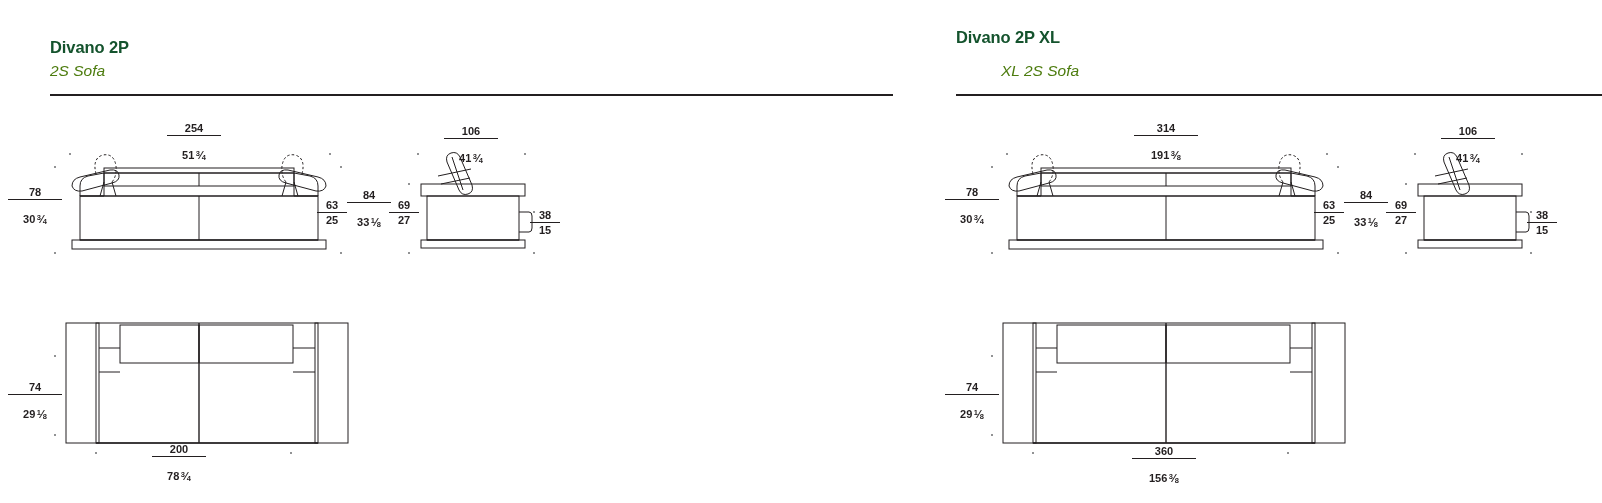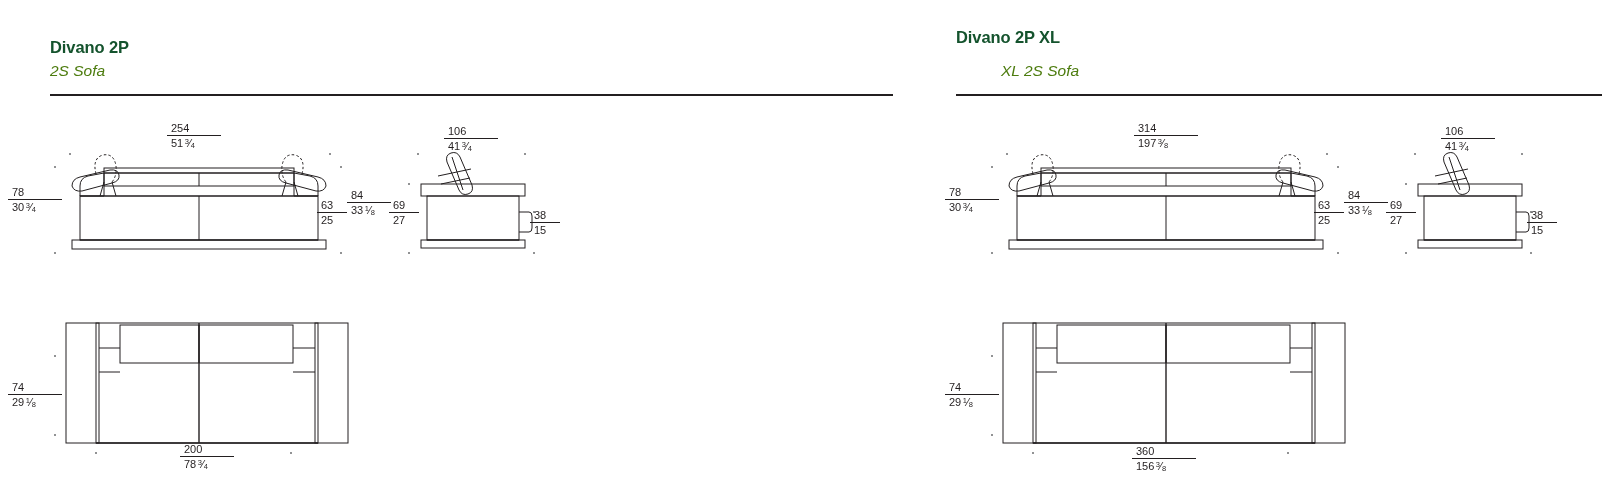--- a/index.html
+++ b/index.html
@@ -34,28 +34,30 @@
     position:absolute;
     height:2px;
     background:#231f20;
   }
 
   
   .dim{
     position:absolute;
     font-size:11px;
     line-height:1.12;
+    text-align:center;
     white-space:nowrap;
     color:#231f20;
+    font-weight:bold;
   }
   .dim .cm{display:block;padding:0 4px 1px 4px;}
   .dim .in{display:block;padding:1px 4px 0 4px;border-top:1px solid #231f20;}
   .dim sup{font-size:7.5px;vertical-align:0.42em;line-height:0;}
   .dim sub{font-size:7.5px;vertical-align:-0.12em;line-height:0;}
-  .frac{display:inline-block;margin-left:1.5px;}
+  .frac{display:inline-block;margin-left:1.5px;margin-top:12px;}
 
   
   .dwg{position:absolute;}
   .dwg svg{display:block;overflow:visible;}
   .dot{
     position:absolute;width:2px;height:2px;border-radius:50%;
     background:#6d6e71;
   }
 </style>
 </head>
@@ -199,21 +201,21 @@
   <div class="dot" style="left:54px;top:355px;"></div>
   <div class="dot" style="left:54px;top:434px;"></div>
   <div class="dot" style="left:95px;top:452px;"></div>
   <div class="dot" style="left:290px;top:452px;"></div>
 
   <div class="dim" style="left:8px;top:381px;width:54px;">
     <span class="cm">74</span>
     <span class="in"><span>29</span><span class="frac"><sup>1</sup>⁄<sub>8</sub></span></span>
   </div>
 
-  <div class="dim" style="left:180px;top:443px;width:54px;">
+  <div class="dim" style="left:152px;top:443px;width:54px;">
     <span class="cm">200</span>
     <span class="in"><span>78</span><span class="frac"><sup>3</sup>⁄<sub>4</sub></span></span>
   </div>
 </div>
 
 <div class="panel panel-right">
 
   <div class="title" style="left:155px;top:28px;">Divano 2P XL</div>
   <div class="subtitle" style="left:155px;top:62px;margin-left:45px;">XL 2S Sofa</div>
   <div class="rule" style="left:155px;top:94px;width:646px;"></div>
@@ -245,21 +247,21 @@
 
   <div class="dot" style="left:205px;top:153px;"></div>
   <div class="dot" style="left:525px;top:153px;"></div>
   <div class="dot" style="left:190px;top:166px;"></div>
   <div class="dot" style="left:190px;top:252px;"></div>
   <div class="dot" style="left:536px;top:166px;"></div>
   <div class="dot" style="left:536px;top:252px;"></div>
 
   <div class="dim" style="left:333px;top:122px;width:64px;">
     <span class="cm">314</span>
-    <span class="in"><span>197</span><span class="frac"><sup>3</sup>⁄<sub>8</sub></span></span>
+    <span class="in"><span>191</span><span class="frac"><sup>3</sup>⁄<sub>8</sub></span></span>
   </div>
 
   <div class="dim" style="left:144px;top:186px;width:54px;">
     <span class="cm">78</span>
     <span class="in"><span>30</span><span class="frac"><sup>3</sup>⁄<sub>4</sub></span></span>
   </div>
 
   <div class="dim" style="left:513px;top:199px;width:30px;">
     <span class="cm">63</span>
     <span class="in">25</span>

